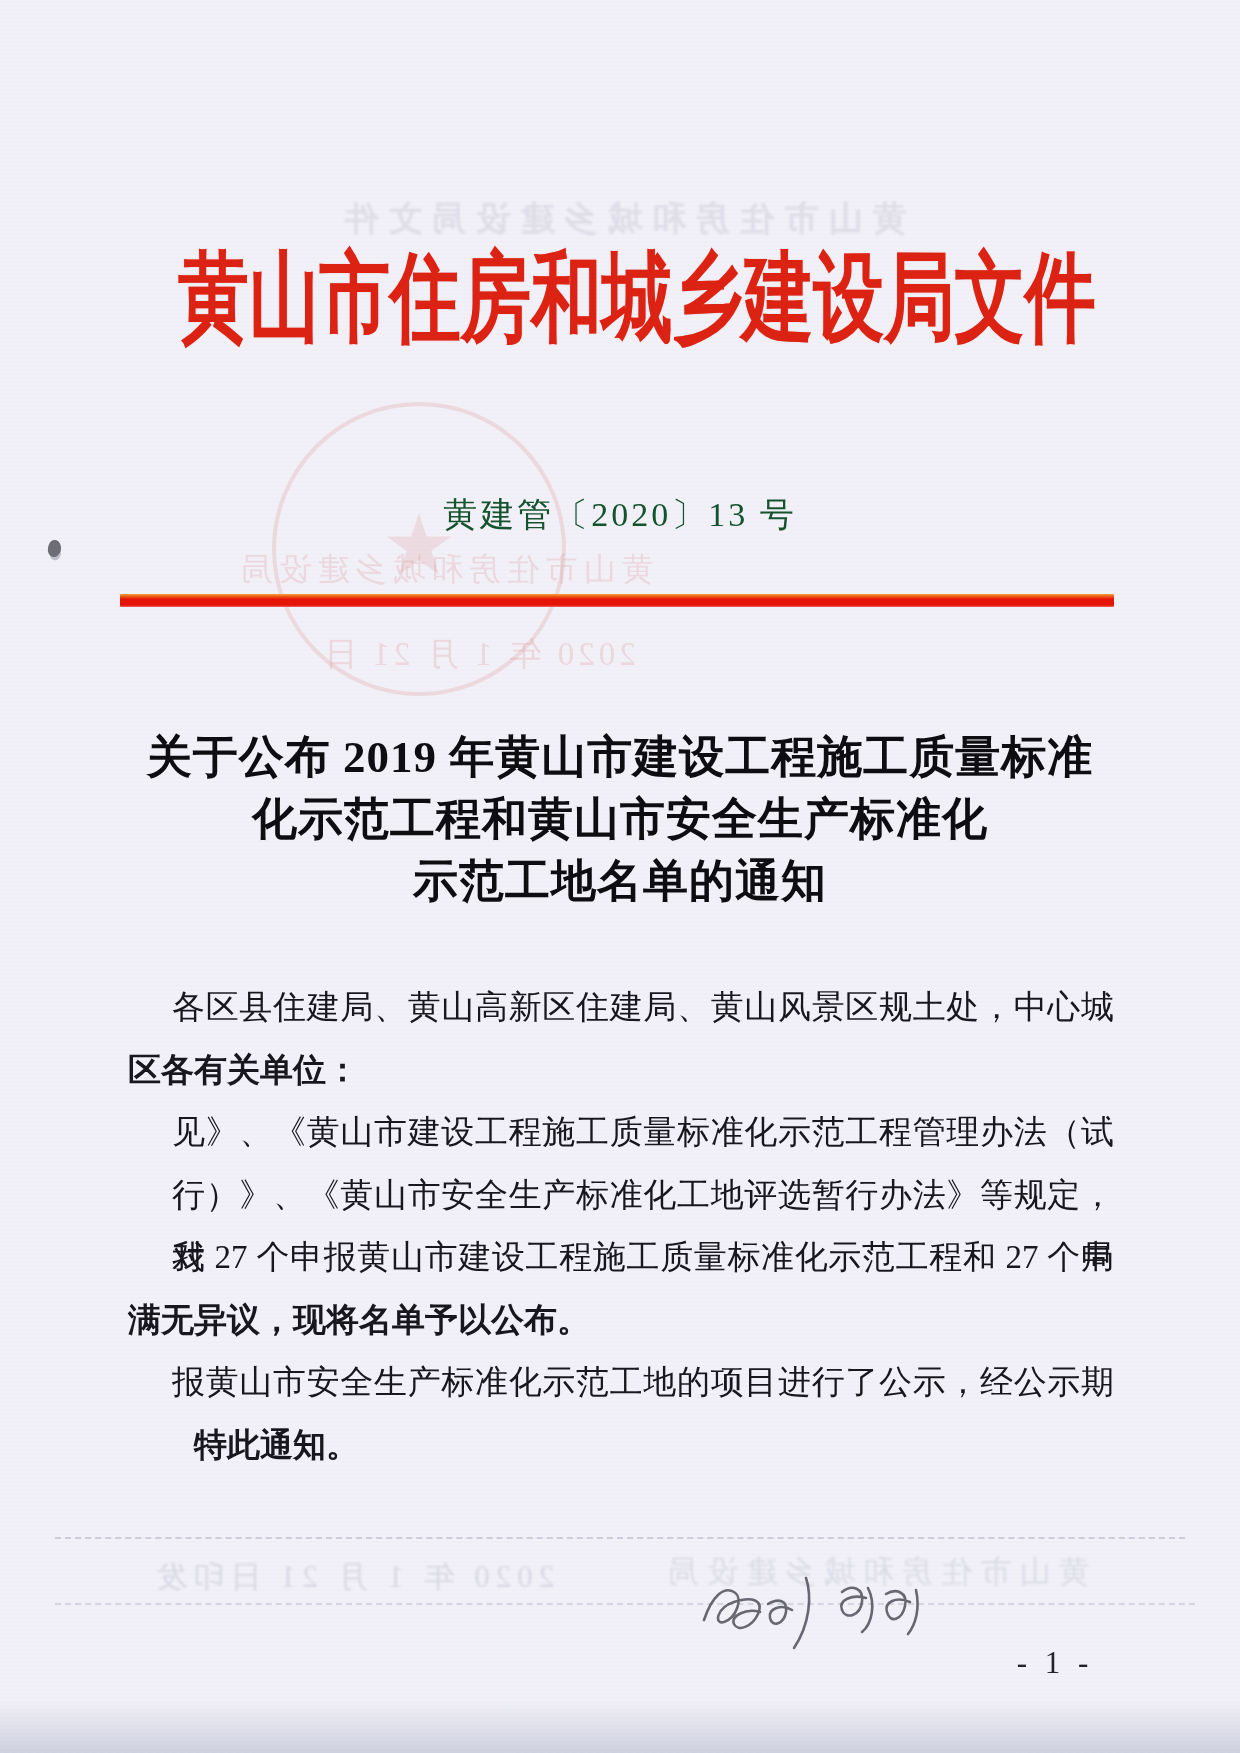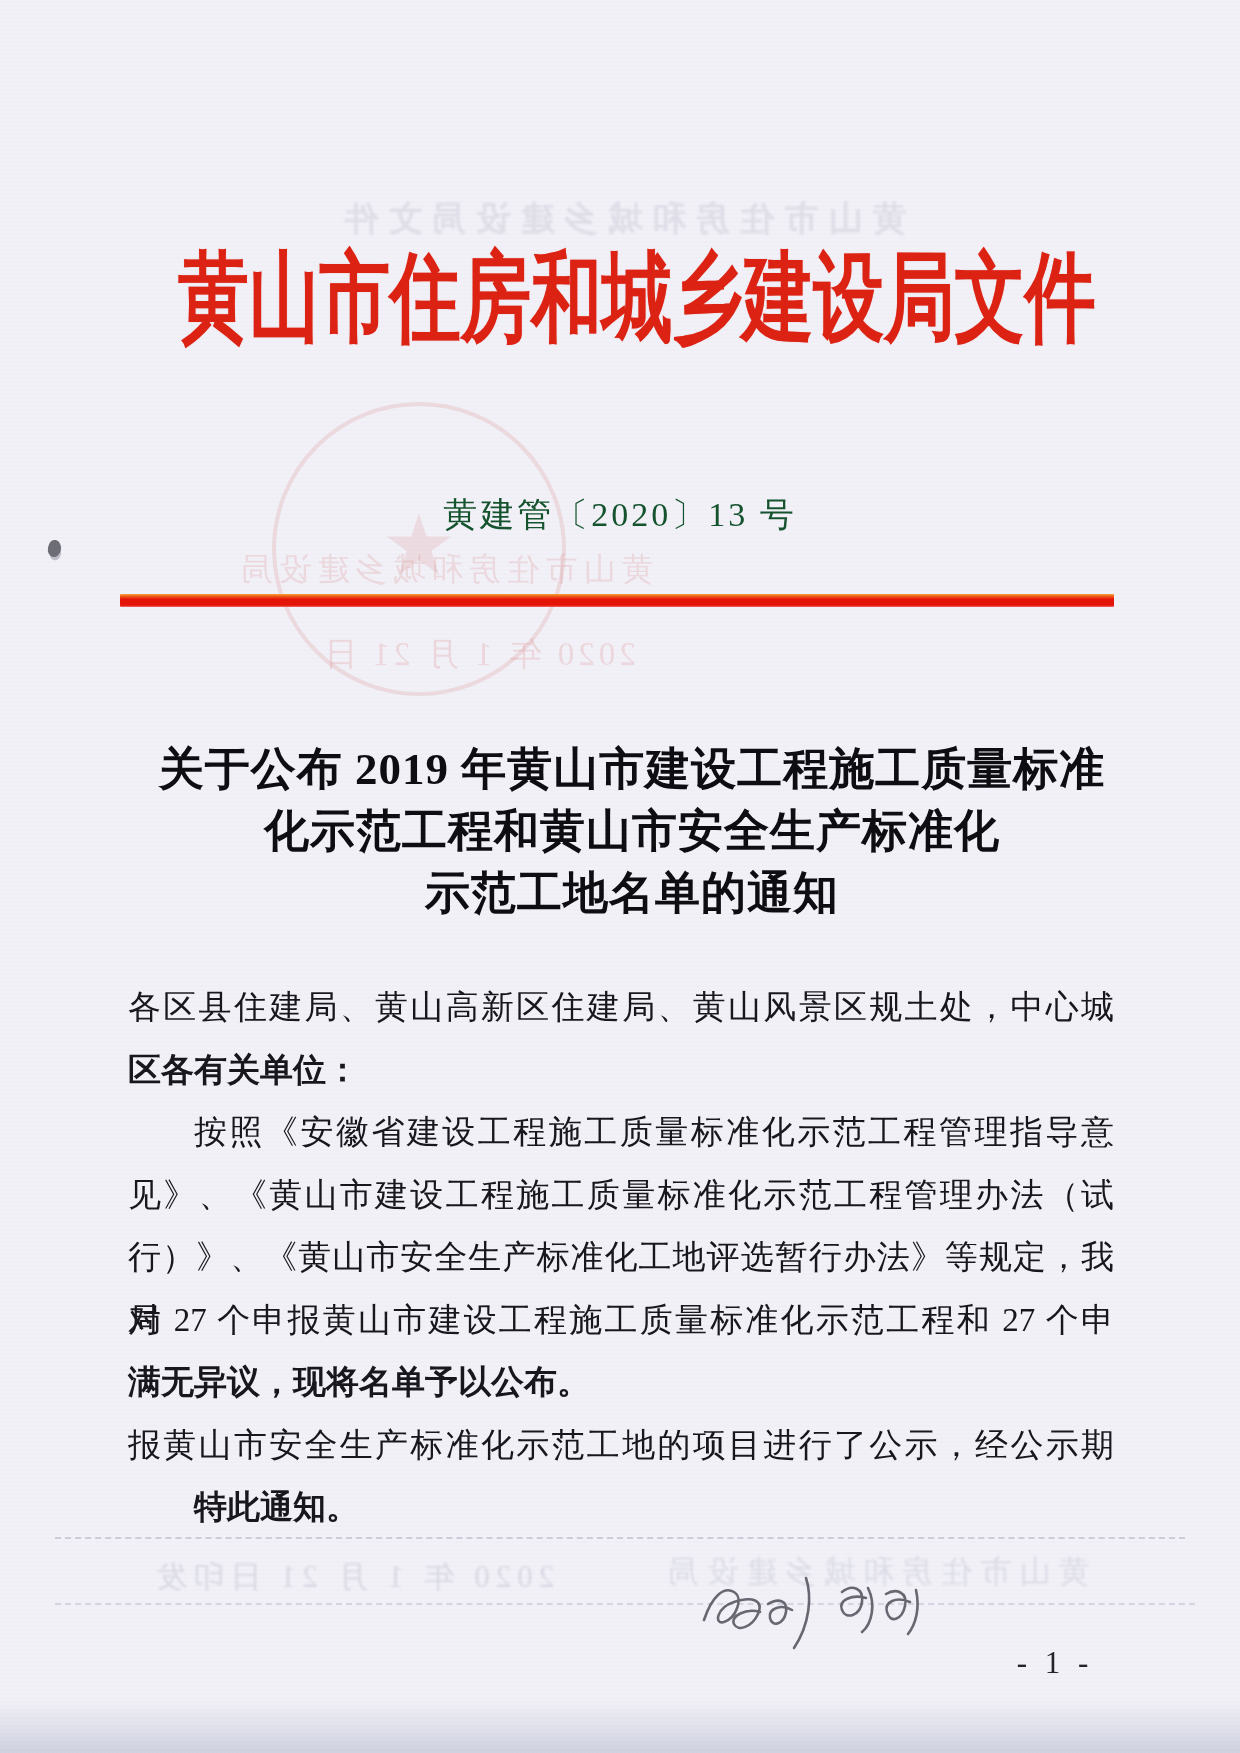--- a/index.html
+++ b/index.html
@@ -62,31 +62,31 @@
   }
 
   .red-line{
     position:absolute;top:594px;left:120px;width:994px;height:13px;
     background:linear-gradient(180deg,#f5a43c 0%,#ef5a18 18%,#e51408 40%,#e51408 86%,#f06a6a 100%);
     border-radius:1px;
   }
 
   .notice-title{
     position:absolute;top:726px;left:70px;width:1100px;
-    margin:12px;text-align:center;
+    margin:0;text-align:center;
     font-size:45px;line-height:62px;font-weight:bold;color:#0e0e12;
     letter-spacing:1px;
   }
 
   .body-text{
     position:absolute;top:976px;left:128px;width:986px;
     font-size:33px;line-height:62.5px;color:#17171d;
   }
   .bline{height:62.5px;overflow:visible;}
-  .jfull{text-align:justify;text-align-last:justify;}
+  .jfull{text-align:justify;text-align-last:justify;margin-left:44px;}
   .jleft{text-align:left;text-align-last:left;font-weight:bold;}
   .ind{text-indent:2em;}
 
   .crease{position:absolute;height:0;border-top:2px dashed rgba(112,117,142,.28);}
   .crease-1{top:1537px;left:55px;width:1130px;}
   .crease-2{top:1603px;left:55px;width:1140px;opacity:.8;}
 
   .bleed-bottom-left{
     top:1556px;left:150px;font-size:31px;letter-spacing:6px;
     color:rgba(104,110,140,.18);filter:blur(.8px);
@@ -134,21 +134,20 @@
 
   <h1 class="notice-title">
     <div>关于公布 2019 年黄山市建设工程施工质量标准</div>
     <div>化示范工程和黄山市安全生产标准化</div>
     <div>示范工地名单的通知</div>
   </h1>
 
   <div class="body-text">
     <div class="bline jfull">各区县住建局、黄山高新区住建局、黄山风景区规土处，中心城</div>
     <div class="bline jleft">区各有关单位：</div>
-    <div class="bline jfull ind">按照《安徽省建设工程施工质量标准化示范工程管理指导意</div>
     <div class="bline jfull">见》、《黄山市建设工程施工质量标准化示范工程管理办法（试</div>
     <div class="bline jfull">行）》、《黄山市安全生产标准化工地评选暂行办法》等规定，我局</div>
     <div class="bline jfull">对 27 个申报黄山市建设工程施工质量标准化示范工程和 27 个申</div>
     <div class="bline jleft">满无异议，现将名单予以公布。</div>
     <div class="bline jfull">报黄山市安全生产标准化示范工地的项目进行了公示，经公示期</div>
     <div class="bline jleft ind">特此通知。</div>
   </div>
 
   <div class="crease crease-1"></div>
   <div class="crease crease-2"></div>

